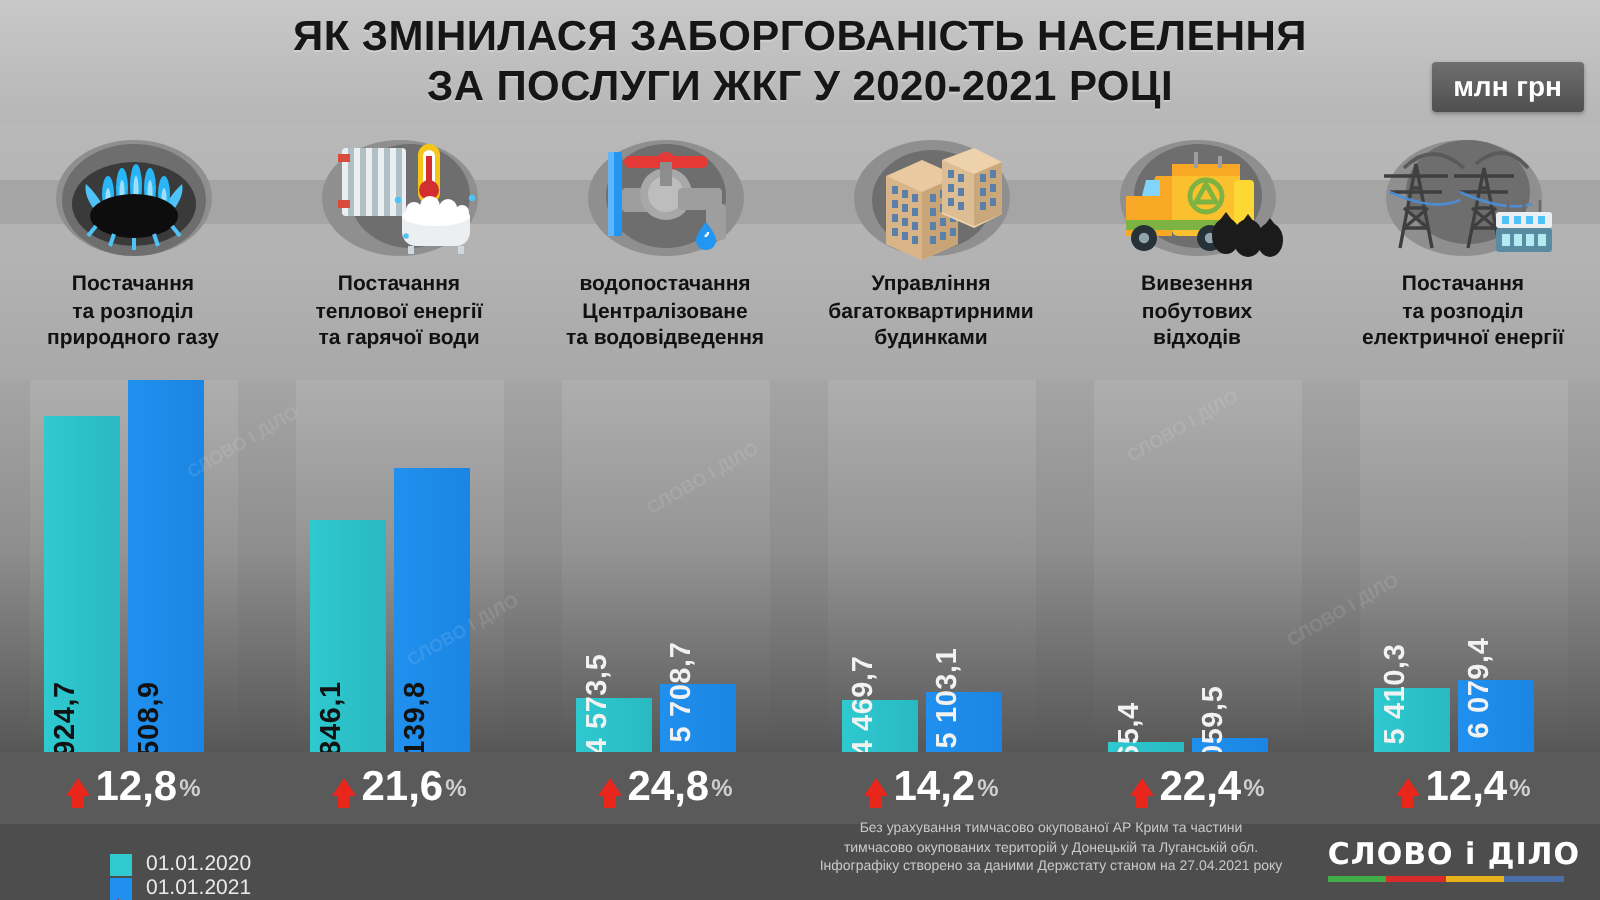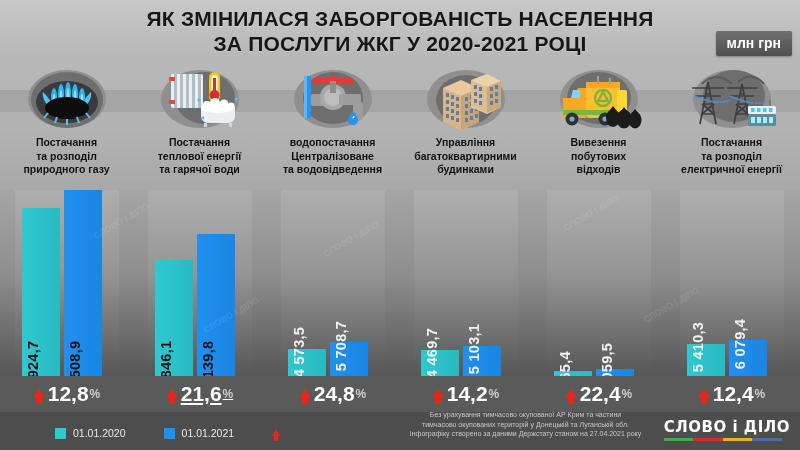--- a/index.html
+++ b/index.html
@@ -123,21 +123,21 @@
   }
   .footnote span{display:block;}
 
   
   .bottom{
     position:absolute;left:0;top:412px;width:800px;height:38px;
     background:#4d4d4d;z-index:6;
   }
   .legend{
     position:absolute;left:55px;top:426px;height:14px;
-    display:flex;z-index:9;color:#e9e9e9;font-size:10.5px;
+    display:flex;z-index:9;color:#e9e9e9;font-size:10.5px;flex-direction:column;
   }
   .lg{display:flex;align-items:center;margin-right:38px;}
   .swatch{width:11px;height:11px;margin-right:7px;}
   .sw2020{background:#2fc9d0;}
   .sw2021{background:#2090ee;}
   .lgarrow{
     width:0;height:0;border-left:4.5px solid transparent;
     border-right:4.5px solid transparent;border-bottom:7px solid #e8261c;
     position:relative;margin-right:7px;top:-1px;
   }
@@ -514,21 +514,21 @@
     </div>
   </div>
 
   <div class="pctrow"></div>
 
   <div class="pct" style="left:0px;">
     <span class="arrow"></span>
     <span class="pctnum">12,8</span>
     <span class="pctsign">%</span>
   </div>
-  <div class="pct" style="left:133px;text-decoration:underline;">
+  <div class="pct" style="left:133px;">
     <span class="arrow"></span>
     <span class="pctnum">21,6</span>
     <span class="pctsign">%</span>
   </div>
   <div class="pct" style="left:266px;">
     <span class="arrow"></span>
     <span class="pctnum">24,8</span>
     <span class="pctsign">%</span>
   </div>
   <div class="pct" style="left:399px;">

